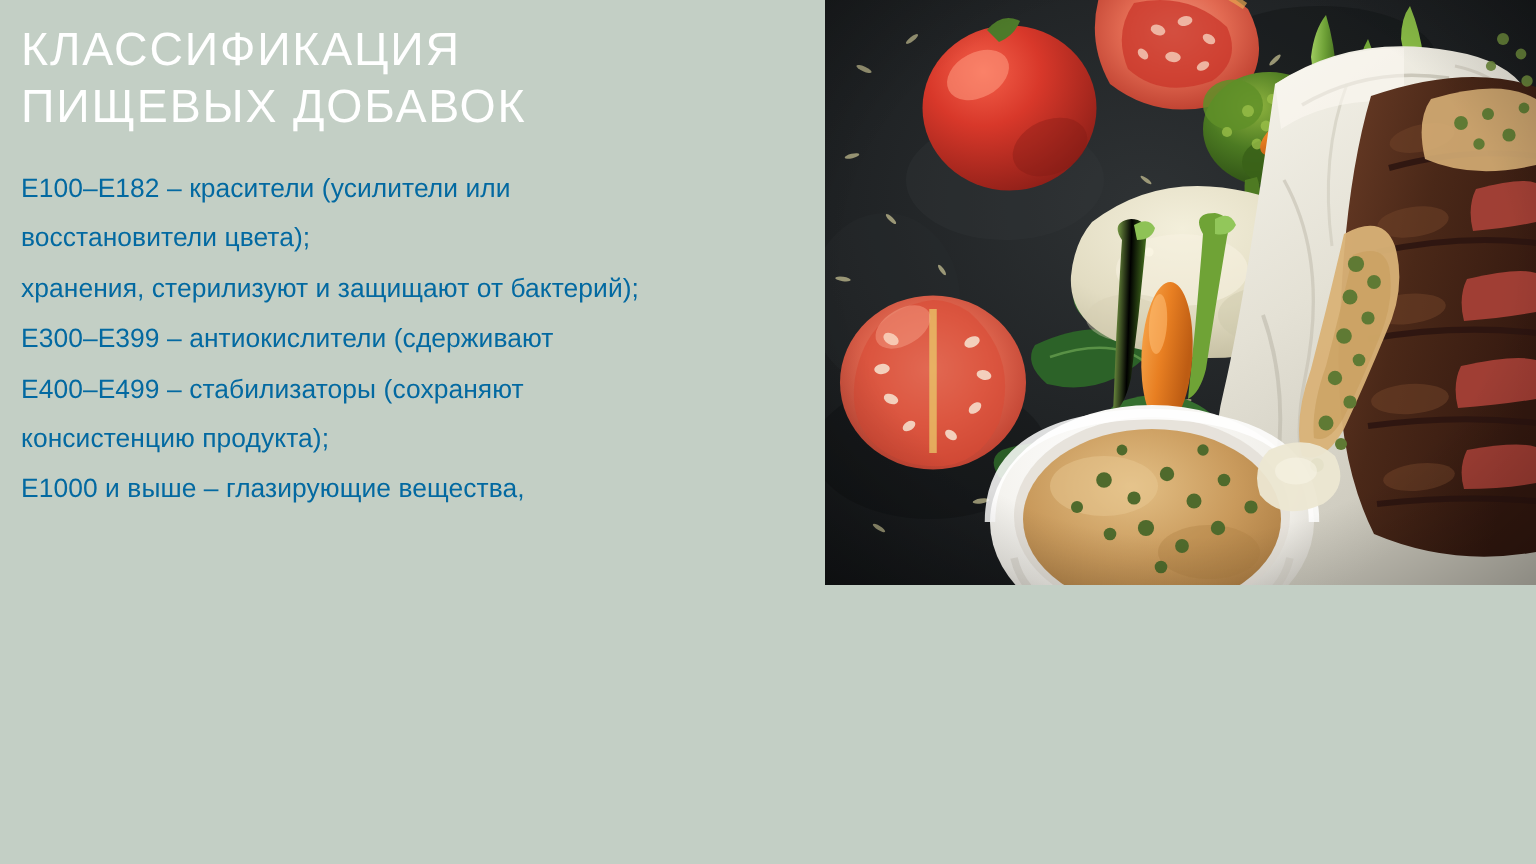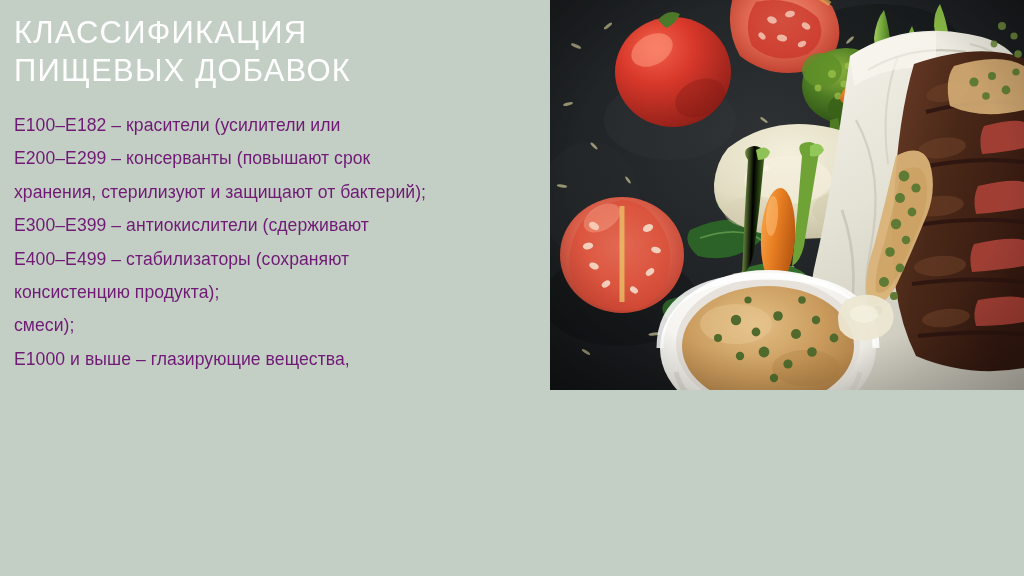--- a/index.html
+++ b/index.html
@@ -54,21 +54,21 @@
     list-style: none;
     margin-top: 19px;
   }
 
   .body-item {
     margin: 0;
     padding: 0;
     font-family: "Liberation Sans", "DejaVu Sans", sans-serif;
     font-size: 17.6px;
     line-height: 33.4px;
-    color: #701a75;
+    color: #0369a1;
     letter-spacing: 0.05px;
   }
 
   
   .photo {
     position: absolute;
     left: 550px;
     top: 0;
     width: 474px;
     height: 390px;
@@ -87,26 +87,25 @@
 
 <div class="slide">
 
   <div class="text-col">
 
     <h1 class="slide-title">КЛАССИФИКАЦИЯ
 ПИЩЕВЫХ ДОБАВОК</h1>
 
     <ul class="body-list">
       <li class="body-item">E100–E182 – красители (усилители или</li>
-      <li class="body-item">E200–E299 – консерванты (повышают срок</li>
+      <li class="body-item">восстановители цвета);</li>
       <li class="body-item">хранения, стерилизуют и защищают от бактерий);</li>
       <li class="body-item">E300–E399 – антиокислители (сдерживают</li>
       <li class="body-item">E400–E499 – стабилизаторы (сохраняют</li>
       <li class="body-item">консистенцию продукта);</li>
-      <li class="body-item">смеси);</li>
       <li class="body-item">E1000 и выше – глазирующие вещества,</li>
 
     </ul>
   </div>
 
   <div class="photo">
     <svg viewBox="0 0 474 390" preserveAspectRatio="xMidYMid slice" role="img">
       <defs>
         <radialGradient id="gSlate" cx="45%" cy="35%" r="85%">
           <stop offset="0%" stop-color="#2e3234"></stop>

